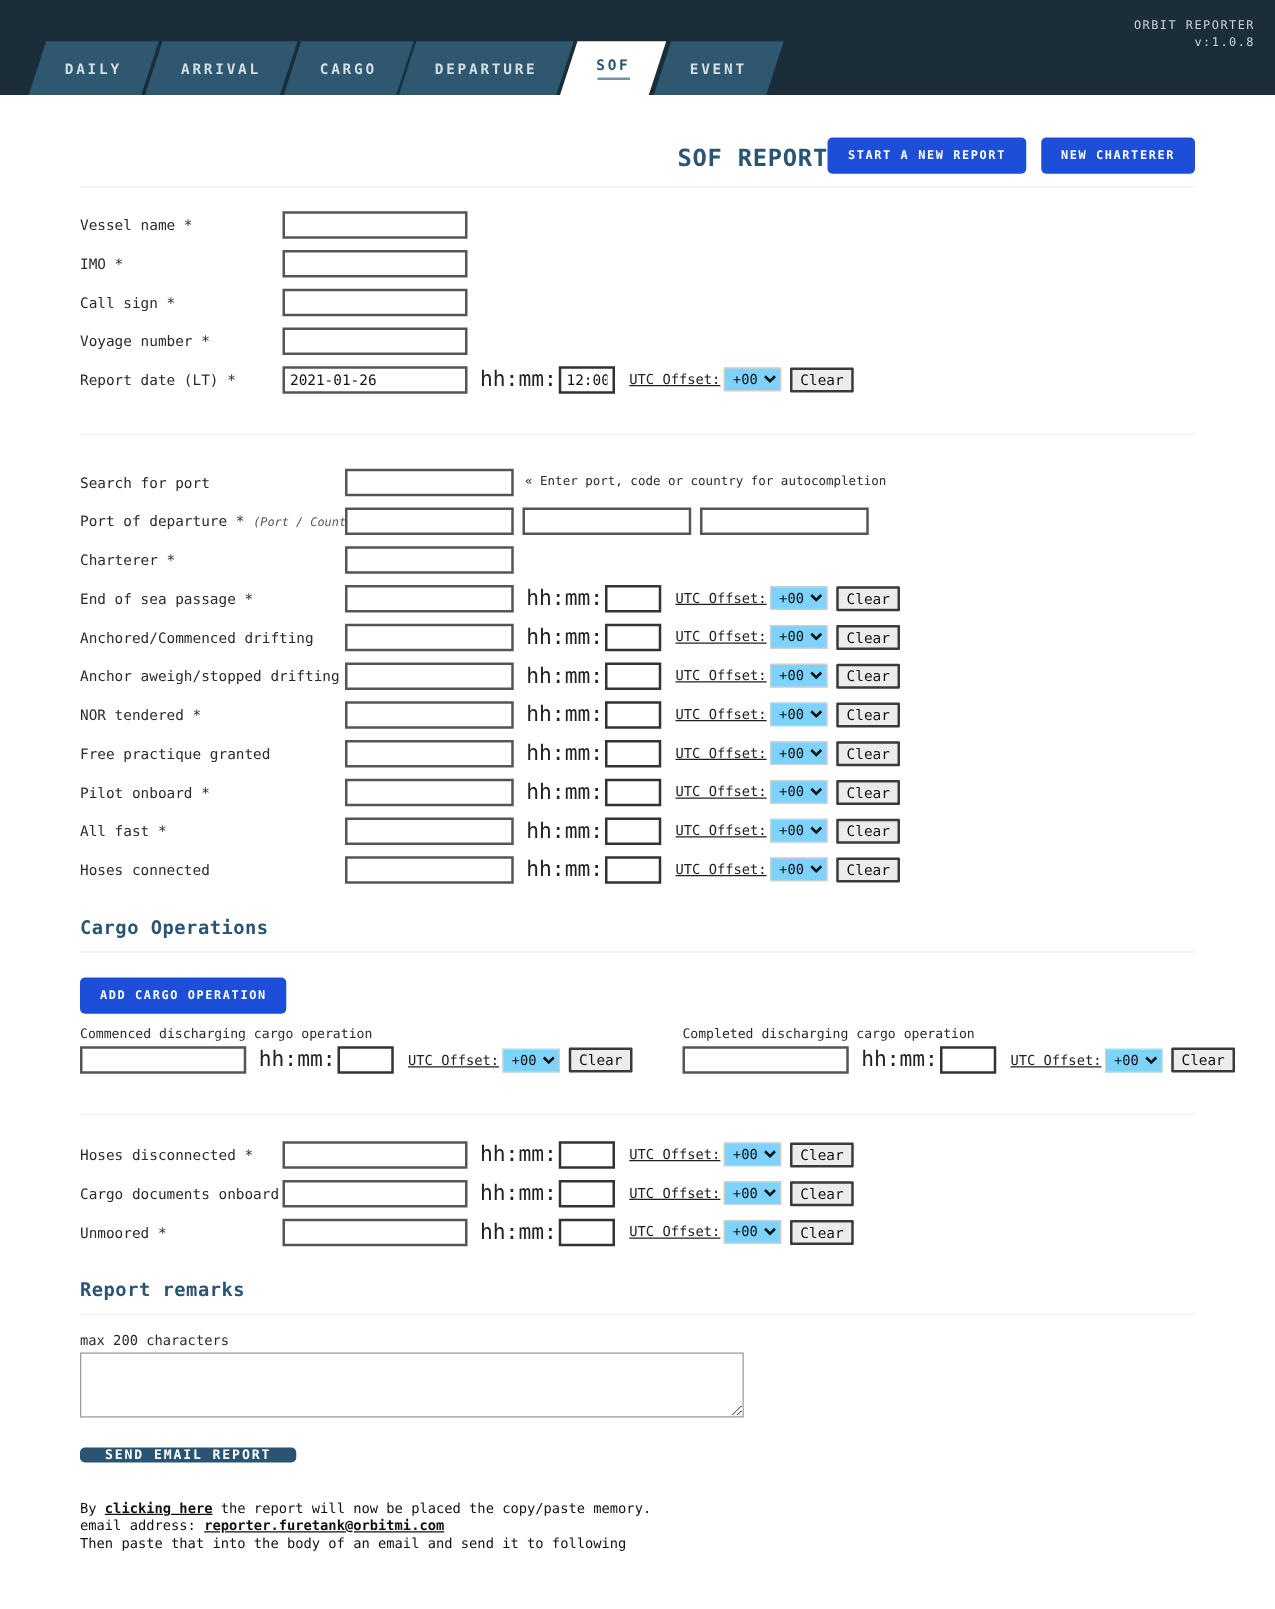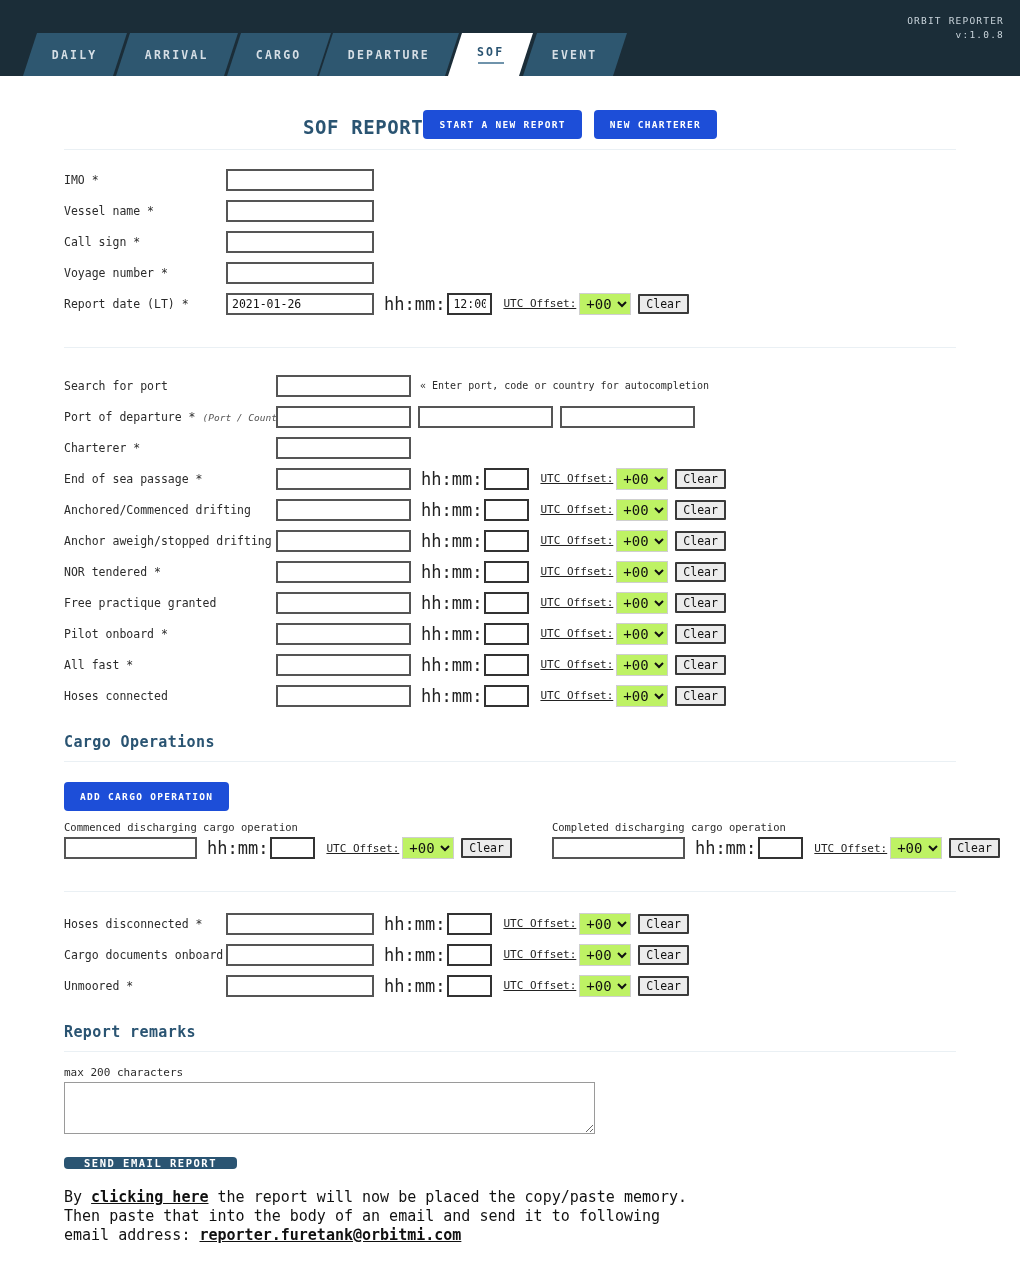--- a/index.html
+++ b/index.html
@@ -68,21 +68,21 @@
     margin:3px auto 0 auto;
     width:26px;
   }
 
   
   .page { padding:0 64px; position:relative; }
 
   .title-row {
     display:flex;
     align-items:flex-start;
-    justify-content:center;
+    justify-content:flex-end;
     padding-top:40px;
   }
   h1.page-title {
     margin:0;
     font-size:19px;
     color:#2a5472;
     font-weight:bold;
     letter-spacing:0.6px;
   }
   .title-actions { display:flex; gap:12px; margin-top:-6px; }
@@ -147,23 +147,23 @@
   }
   .utc {
     font-size:11px;
     color:#222;
     margin-left:11px;
     white-space:nowrap;
     text-decoration:underline;
   }
   .sel {
     font-family:"DejaVu Sans Mono", monospace;
-    font-size:14px;
+    font-size:11px;
     border:1px solid #cfcfcf;
-    background:#bef264;
+    background:#7dd3fc;
     padding:1px 2px;
     margin-left:3px;
     color:#111;
   }
   .clear-btn {
     margin-left:7px;
     border:2px solid #3a3a3a;
     background:#ececec;
     font-family:"DejaVu Sans Mono", monospace;
     font-size:11.5px;
@@ -236,22 +236,22 @@
     letter-spacing:1.5px;
   }
 
   .manual-head {
     margin-top:22px;
     font-size:12px;
     font-weight:bold;
     color:#111;
   }
   .manual-body {
-    margin-top:18px;
-    font-size:15px;
+    margin-top:30px;
+    font-size:11px;
     line-height:1.25;
     color:#111;
   }
   .lnk {
     color:#111;
     font-weight:bold;
     text-decoration:underline;
     cursor:pointer;
   }
 </style>
@@ -291,25 +291,25 @@
     <h1 class="page-title">SOF REPORT</h1>
     <div class="title-actions">
       <button class="btn">START A NEW REPORT</button>
       <button class="btn">NEW CHARTERER</button>
     </div>
   </div>
   <hr class="sep">
 
   <div class="form-block sec1" id="vessel-root">
       <div class="frow">
+        <div class="flabel">Vessel name *</div>
+        <input class="f-in date" style="">
+      </div>
+      <div class="frow">
         <div class="flabel">IMO *</div>
-        <input class="f-in date" style="">
-      </div>
-      <div class="frow">
-        <div class="flabel">Vessel name *</div>
         <input class="f-in date" style="">
       </div>
       <div class="frow">
         <div class="flabel">Call sign *</div>
         <input class="f-in date" style="">
       </div>
       <div class="frow">
         <div class="flabel">Voyage number *</div>
         <input class="f-in date" style="">
       </div>
@@ -497,19 +497,19 @@
   <hr class="sep">
   <div class="remark-note">max 200 characters</div>
   <textarea class="remarks" style=""></textarea>
 
   <div class="send-wrap">
     <button class="btn btn-send">SEND EMAIL REPORT</button>
     <div class="manual-body">
       <div>
         <span>By </span><span class="lnk">clicking here</span><span> the report will now be placed the copy/paste memory.</span>
       </div>
-      <div>Then paste that into the body of an email and send it to following</div>
       <div>
         <span>email address: </span><span class="lnk">reporter.furetank@orbitmi.com</span>
       </div>
+      <div>Then paste that into the body of an email and send it to following</div>
     </div>
   </div>
 </div>
 
 </body></html>

